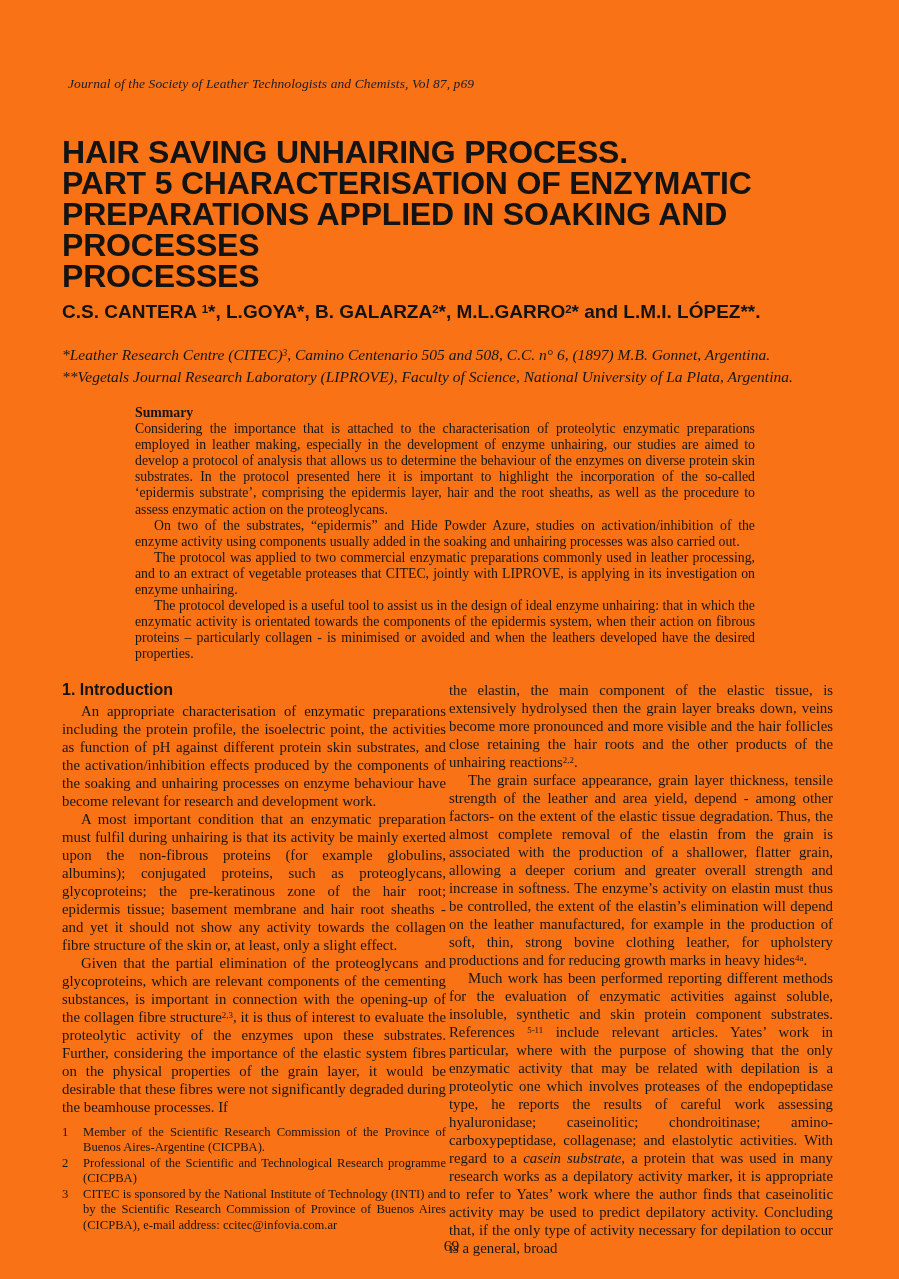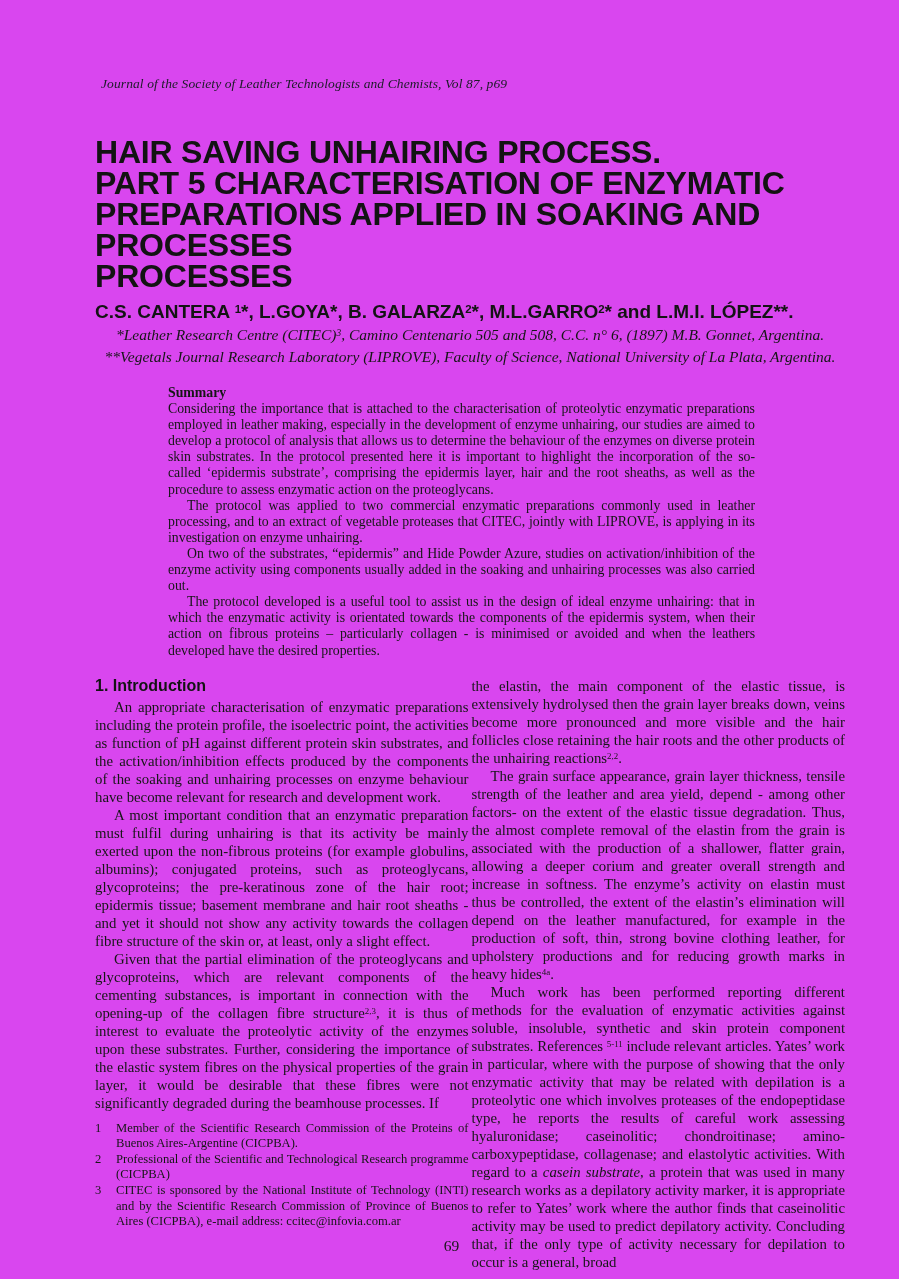--- a/index.html
+++ b/index.html
@@ -1,23 +1,23 @@
 <!DOCTYPE html>
 <html><head>
 <meta charset="utf-8">
 <style>
   * { margin: 0; padding: 0; box-sizing: border-box; }
   html, body { background: #ffffff; }
   .page {
     width: 899px;
     height: 1279px;
-    background: #d946ef;
+    background: #f97316;
     color: #161616;
     position: relative;
-    padding: 76px 54px 0 95px;
+    padding: 76px 54px 0 62px;
     overflow: hidden;
     font-family: "Liberation Serif", serif;
   }
   .running-head {
     font-family: "Liberation Serif", serif;
     font-style: italic;
     font-size: 13.5px;
     line-height: 16px;
     margin-left: 6px;
     color: #1b1b26;
@@ -33,21 +33,21 @@
     color: #131313;
   }
   .authors {
     margin-top: 10px;
     font-family: "Liberation Sans", sans-serif;
     font-weight: bold;
     font-size: 19px;
     line-height: 20px;
     color: #131313;
   }
-  .affils { margin-top: 2px; text-align: center; }
+  .affils { margin-top: 22px; }
   .affil {
     font-family: "Liberation Serif", serif;
     font-style: italic;
     font-size: 15.5px;
     line-height: 22px;
   }
   .summary {
     margin: 17px 90px 0 73px;
     font-size: 13.8px;
     line-height: 16.1px;
@@ -120,38 +120,38 @@
   <div class="authors">C.S. CANTERA <sup>1</sup>*, L.GOYA*, B. GALARZA<sup>2</sup>*, M.L.GARRO<sup>2</sup>* and L.M.I. LÓPEZ**.</div>
 
   <div class="affils">
     <div class="affil">*Leather Research Centre (CITEC)<sup>3</sup>, Camino Centenario 505 and 508, C.C. n° 6, (1897) M.B. Gonnet, Argentina.</div>
     <div class="affil">**Vegetals Journal Research Laboratory (LIPROVE), Faculty of Science, National University of La Plata, Argentina.</div>
   </div>
 
   <div class="summary">
     <div class="summary-heading">Summary</div>
     <p class="sum-para noindent">Considering the importance that is attached to the characterisation of proteolytic enzymatic preparations employed in leather making, especially in the development of enzyme unhairing, our studies are aimed to develop a protocol of analysis that allows us to determine the behaviour of the enzymes on diverse protein skin substrates. In the protocol presented here it is important to highlight the incorporation of the so-called ‘epidermis substrate’, comprising the epidermis layer, hair and the root sheaths, as well as the procedure to assess enzymatic action on the proteoglycans.</p>
+    <p class="sum-para">On two of the substrates, “epidermis” and Hide Powder Azure, studies on activation/inhibition of the enzyme activity using components usually added in the soaking and unhairing processes was also carried out.</p>
     <p class="sum-para">The protocol was applied to two commercial enzymatic preparations commonly used in leather processing, and to an extract of vegetable proteases that CITEC, jointly with LIPROVE, is applying in its investigation on enzyme unhairing.</p>
-    <p class="sum-para">On two of the substrates, “epidermis” and Hide Powder Azure, studies on activation/inhibition of the enzyme activity using components usually added in the soaking and unhairing processes was also carried out.</p>
     <p class="sum-para">The protocol developed is a useful tool to assist us in the design of ideal enzyme unhairing: that in which the enzymatic activity is orientated towards the components of the epidermis system, when their action on fibrous proteins – particularly collagen - is minimised or avoided and when the leathers developed have the desired properties.</p>
   </div>
 
   <div class="columns">
 
     <div class="col">
       <div class="sec-heading">1. Introduction</div>
       <p class="body-para">An appropriate characterisation of enzymatic preparations including the protein profile, the isoelectric point, the activities as function of pH against different protein skin substrates, and the activation/inhibition effects produced by the components of the soaking and unhairing processes on enzyme behaviour have become relevant for research and development work.</p>
       <p class="body-para">A most important condition that an enzymatic preparation must fulfil during unhairing is that its activity be mainly exerted upon the non-fibrous proteins (for example globulins, albumins); conjugated proteins, such as proteoglycans, glycoproteins; the pre-keratinous zone of the hair root; epidermis tissue; basement membrane and hair root sheaths - and yet it should not show any activity towards the collagen fibre structure of the skin or, at least, only a slight effect.</p>
       <p class="body-para">Given that the partial elimination of the proteoglycans and glycoproteins, which are relevant components of the cementing substances, is important in connection with the opening-up of the collagen fibre structure<sup>2,3</sup>, it is thus of interest to evaluate the proteolytic activity of the enzymes upon these substrates. Further, considering the importance of the elastic system fibres on the physical properties of the grain layer, it would be desirable that these fibres were not significantly degraded during the beamhouse processes. If</p>
 
       <div class="footnotes">
         <div class="footnote">
           <span class="fn-num">1</span>
           <div class="fn-body">
-            <p>Member of the Scientific Research Commission of the Proteins of Buenos Aires-Argentine (CICPBA).</p>
+            <p>Member of the Scientific Research Commission of the Province of Buenos Aires-Argentine (CICPBA).</p>
           </div>
         </div>
         <div class="footnote">
           <span class="fn-num">2</span>
           <div class="fn-body">
             <p>Professional of the Scientific and Technological Research programme (CICPBA)</p>
           </div>
         </div>
         <div class="footnote">
           <span class="fn-num">3</span>

